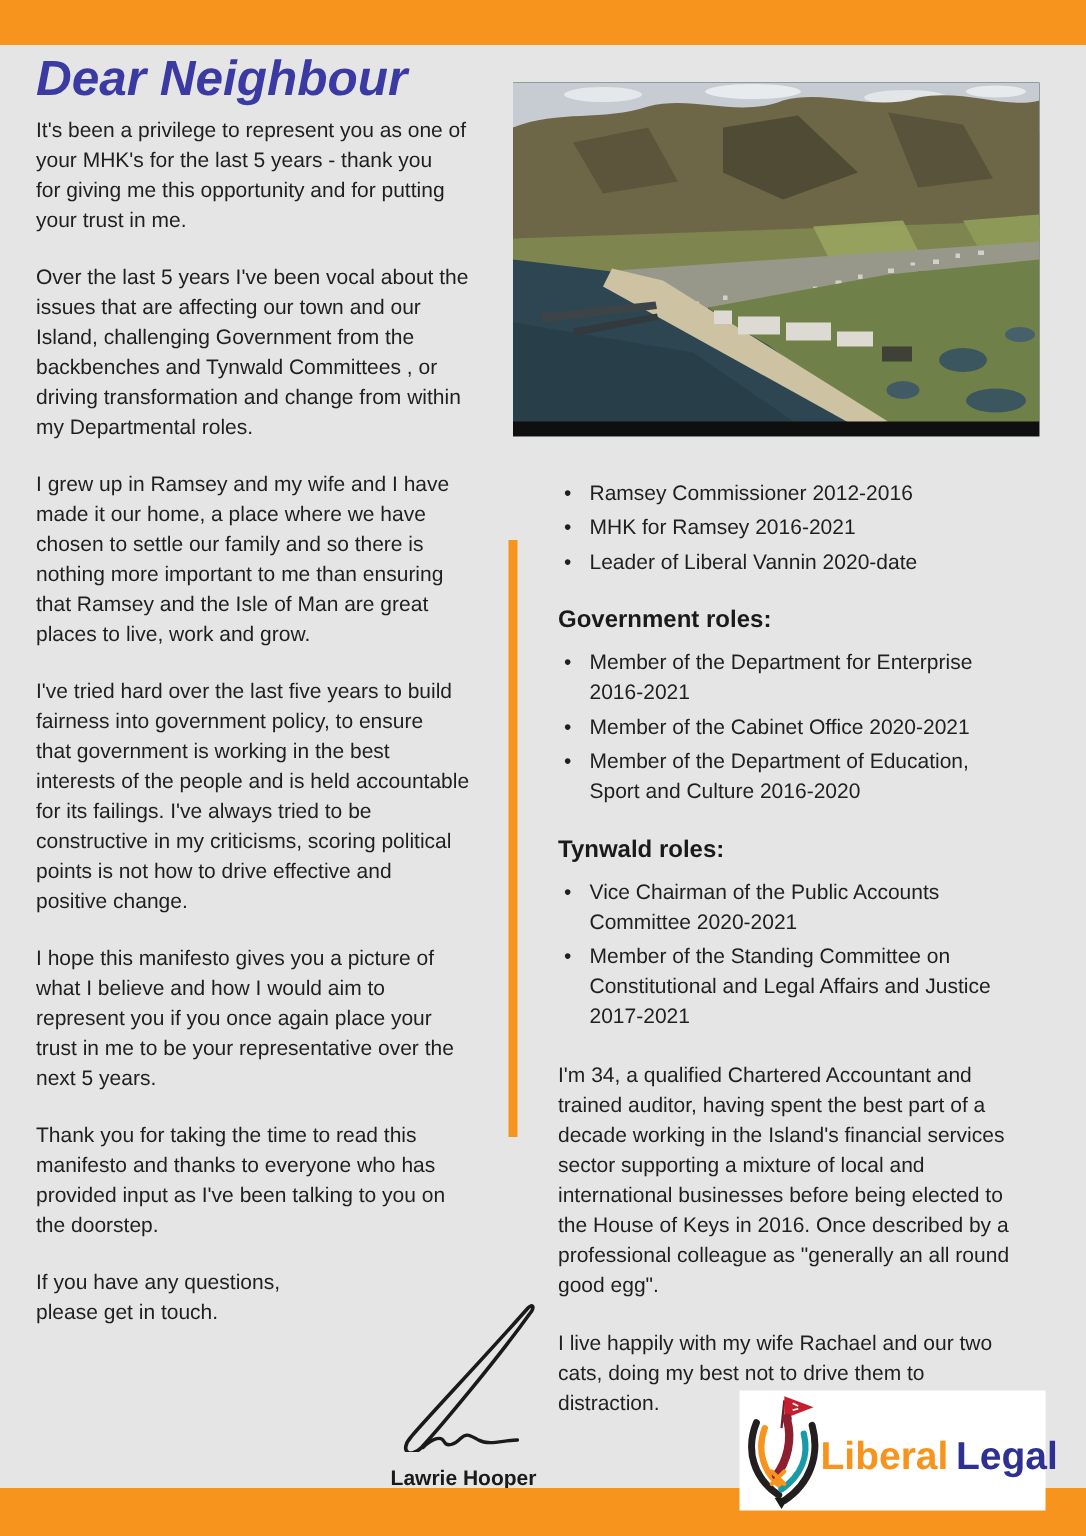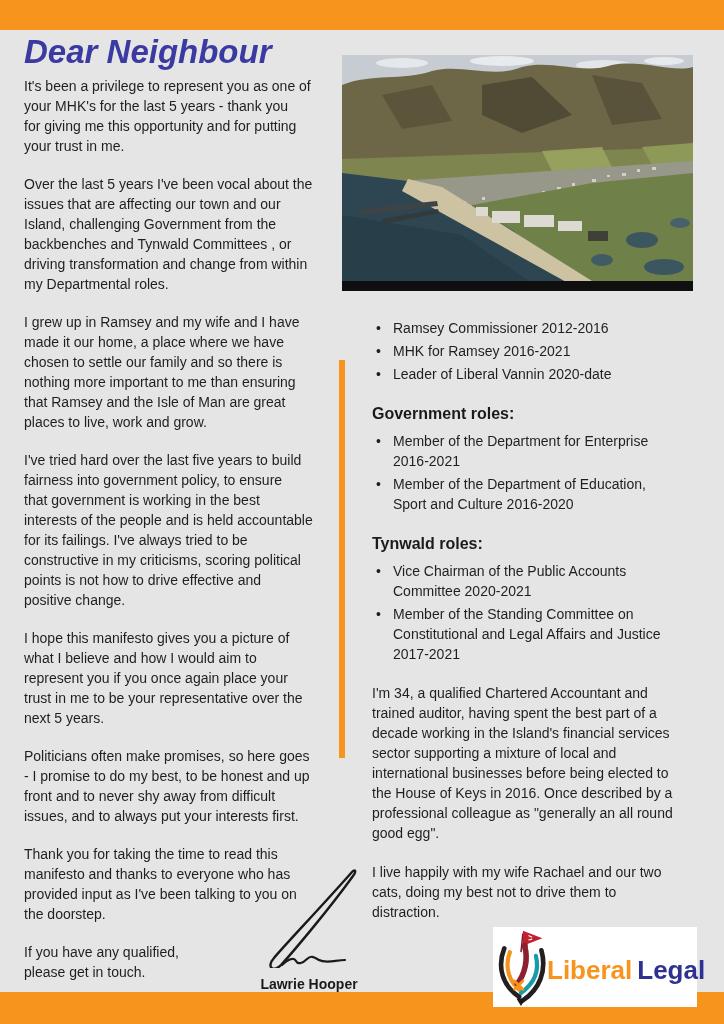--- a/index.html
+++ b/index.html
@@ -74,29 +74,25 @@
 interests of the people and is held accountable
 for its failings. I've always tried to be
 constructive in my criticisms, scoring political
 points is not how to drive effective and
 positive change.</p>
     <p class="body-text">I hope this manifesto gives you a picture of
 what I believe and how I would aim to
 represent you if you once again place your
 trust in me to be your representative over the
 next 5 years.</p>
-    <p class="body-text">Politicians often make promises, so here goes
-- I promise to do my best, to be honest and up
-front and to never shy away from difficult
-issues,  and to always put your interests first.</p>
     <p class="body-text">Thank you for taking the time to read this
 manifesto and thanks to everyone who has
 provided input as I've been talking to you on
 the doorstep.</p>
-    <p class="body-text">If you have any qualified,
+    <p class="body-text">If you have any questions,
 please get in touch.</p>
   </div>
 
   <div class="photo-frame">
     <svg width="351" height="236" viewBox="0 0 351 236" preserveAspectRatio="none">
       <rect x="0" y="0" width="351" height="34" fill="#c6ccd2"></rect>
       <ellipse cx="60" cy="8" rx="26" ry="5" fill="#e4e8ea"></ellipse>
       <ellipse cx="160" cy="6" rx="32" ry="5" fill="#e7ebed"></ellipse>
       <ellipse cx="262" cy="10" rx="28" ry="5" fill="#e2e6e8"></ellipse>
       <ellipse cx="322" cy="6" rx="20" ry="4" fill="#e6eaec"></ellipse>
@@ -172,20 +168,23 @@
         </li>
     </ul>
 
     <h3 class="roles-heading">Government roles:</h3>
     <ul>
       <li>
           <span>Member of the Department for Enterprise
 2016-2021</span>
         </li>
       <li>
+          <span>Member of the Cabinet Office 2020-2021</span>
+        </li>
+      <li>
           <span>Member of the Department of Education,
 Sport and Culture 2016-2020</span>
         </li>
     </ul>
 
     <h3 class="roles-heading">Tynwald roles:</h3>
     <ul>
       <li>
           <span>Vice Chairman of the Public Accounts
 Committee 2020-2021</span>

